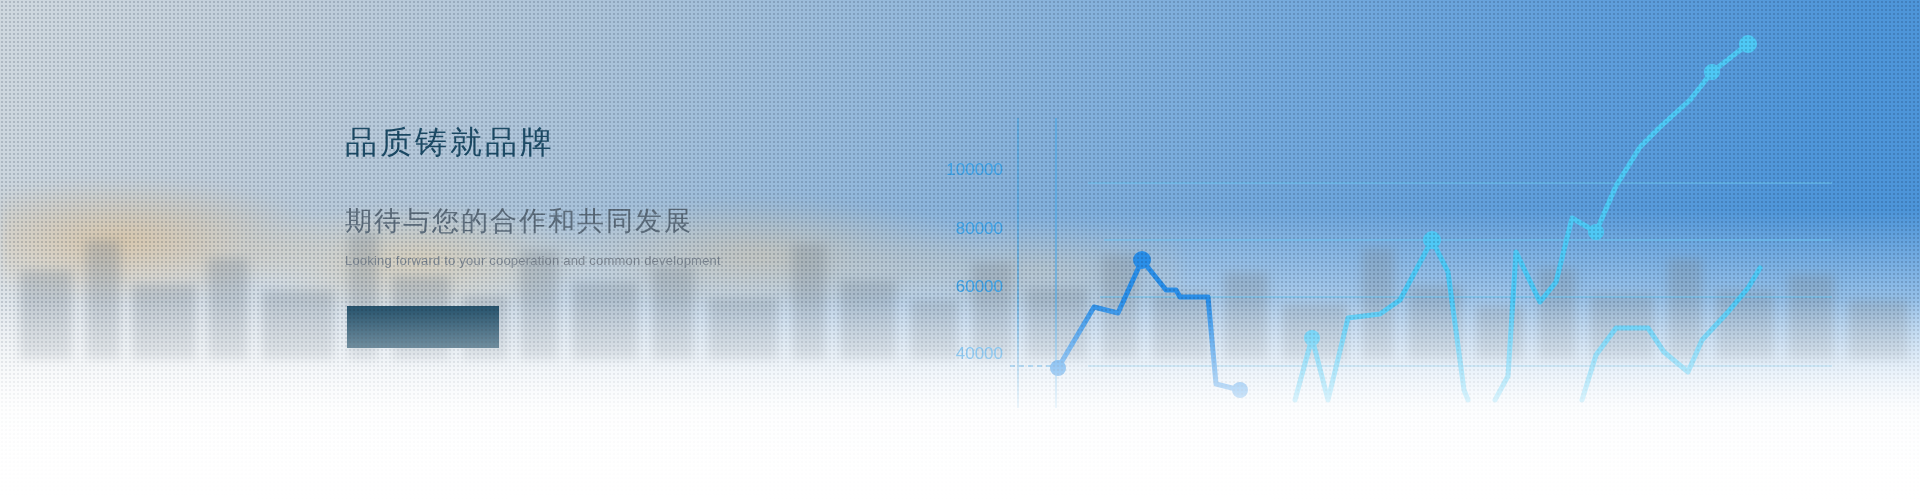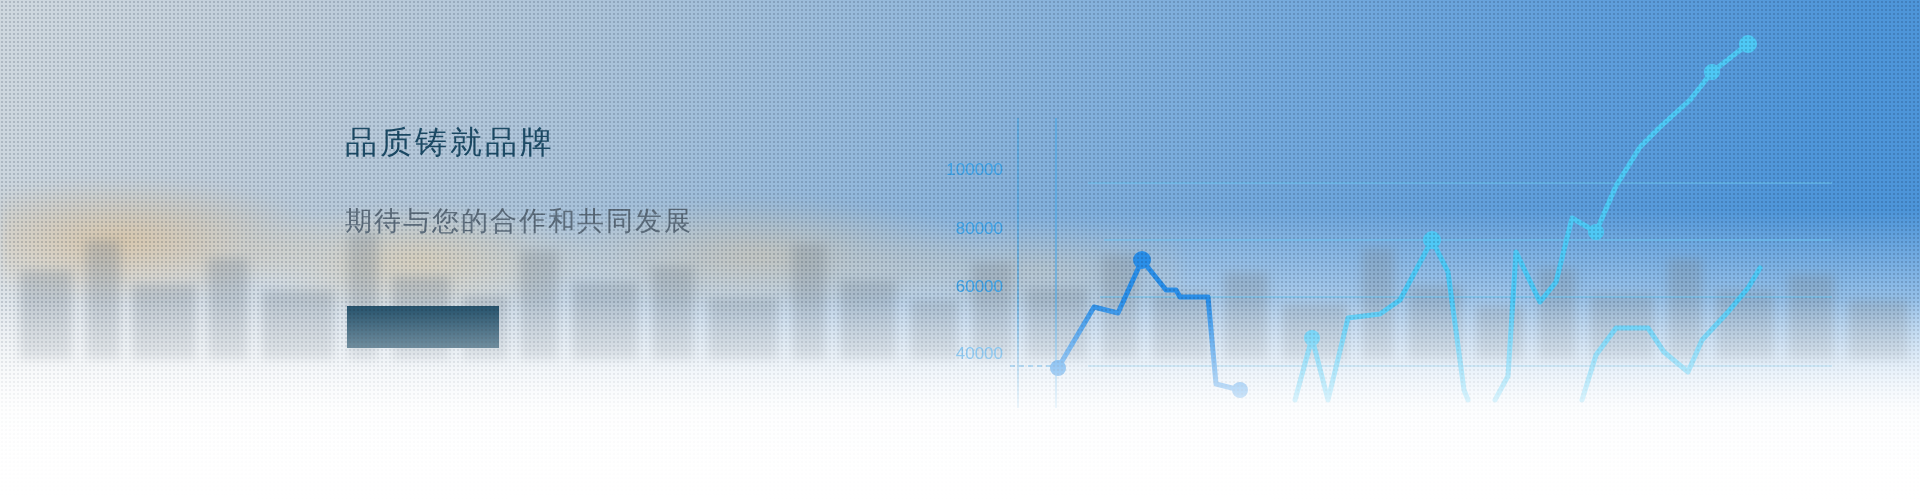--- a/index.html
+++ b/index.html
@@ -173,18 +173,19 @@
     <circle class="dotB" cx="1596" cy="232" r="8"></circle>
     <circle class="dotB" cx="1712" cy="72" r="8"></circle>
     <circle class="dotB" cx="1748" cy="44" r="9"></circle>
 
     <polyline class="sB" points="1582,400 1596,355 1616,328 1648,328 1664,352 1688,372 1702,340 1728,312 1748,288 1760,268"></polyline>
   </svg>
 
   <div class="copy">
     <div class="headline">品质铸就品牌</div>
     <div class="subhead">期待与您的合作和共同发展</div>
+    <div class="tagline">Looking forward to your cooperation and common development</div>
     <button class="cta" style="top: 306px;"></button>
   </div>
 
   <div class="dots"></div>
   <div class="fade-bottom"></div>
 </div>
 
 </body></html>

